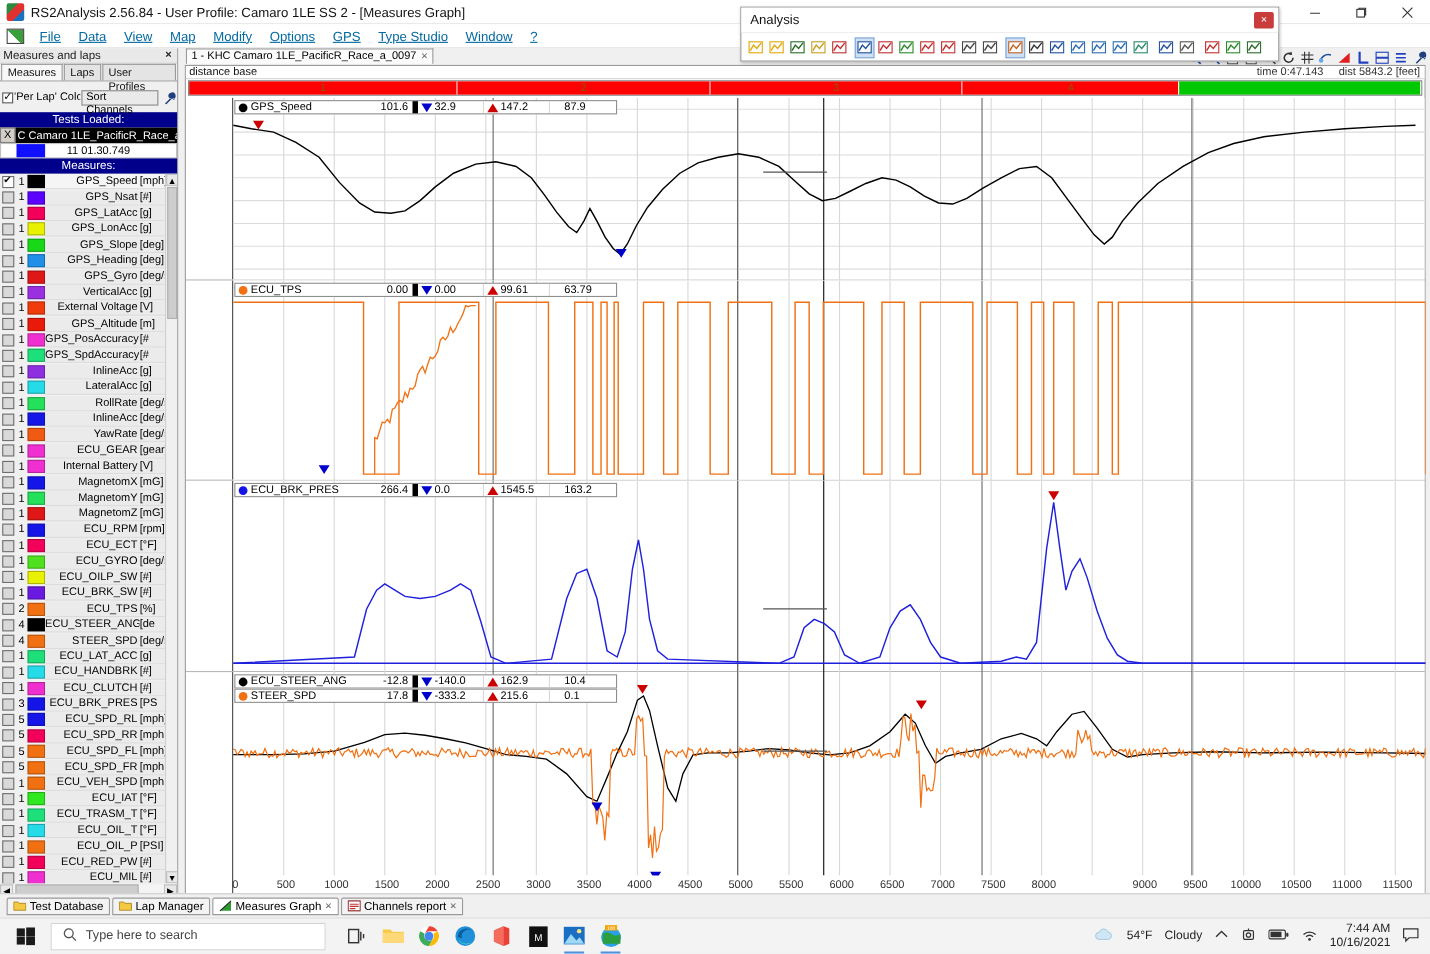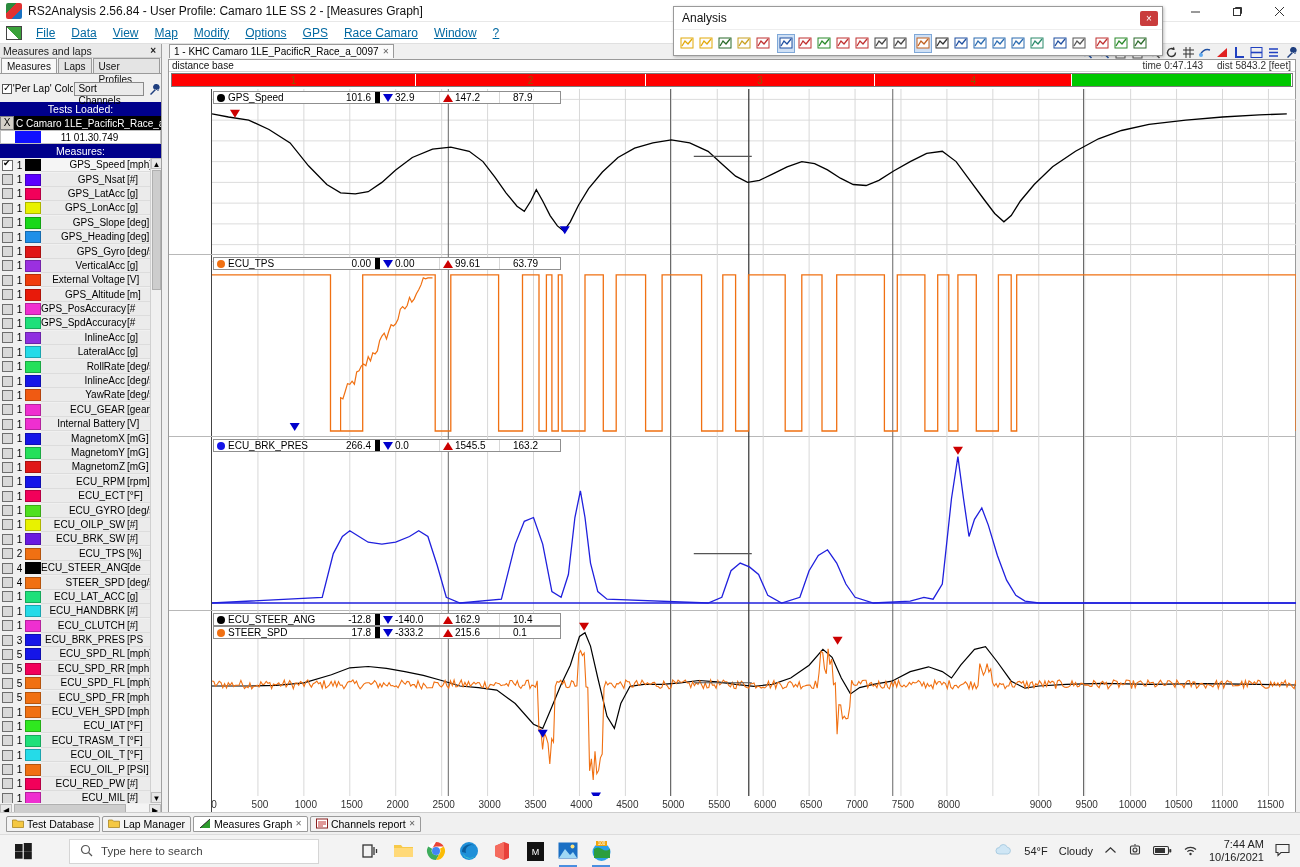--- a/index.html
+++ b/index.html
@@ -145,21 +145,21 @@
   .statusbar { position:absolute; left:0; top:812px; width:1300px; height:22px;
     background:#f0f0f0; display:flex; align-items:center; padding-left:6px; gap:2px;
     border-top:1px solid #cdcdcd;}
   .sbtab { display:flex; align-items:center; gap:3px; font-size:10.5px;
     border:1px solid #9a9a9a; background:#f3f3f3; padding:1px 5px; border-radius:2px 2px 0 0;}
   .sbtab.active { background:#ffffff; }
   .sbtab .ci { width:12px;height:11px; display:inline-block;}
 
   
   .taskbar { position:absolute; left:0; top:834px; width:1300px; height:33px; background:#f3f3f3;
-     display:flex; align-items:center; border-top:1px solid #dcdcdc;gap:23px;}
+     display:flex; align-items:center; border-top:1px solid #dcdcdc;}
   .tb-start { width:46px; height:33px; display:flex; align-items:center; justify-content:center;}
   .tb-search { width:250px; height:25px; background:#fff; border:1px solid #d5d5d5;
      display:flex; align-items:center; gap:8px; padding-left:10px; font-size:11.5px; color:#444;}
   .tb-icons { display:flex; align-items:center; gap:9px; margin-left:16px;}
   .tbicon { width:24px;height:24px; display:flex;align-items:center;justify-content:center;
      position:relative;}
   .tbicon.active:after { content:""; position:absolute; bottom:-4px; left:3px; width:18px;
      height:2px; background:#4a8fe0;}
   .tb-right { margin-left:auto; display:flex; align-items:center; gap:11px; padding-right:10px;
      font-size:11px; color:#222;}
@@ -196,21 +196,21 @@
 
   <div class="menubar">
     <div class="micon"></div>
     <div class="menuitem">File</div>
     <div class="menuitem">Data</div>
     <div class="menuitem">View</div>
     <div class="menuitem">Map</div>
     <div class="menuitem">Modify</div>
     <div class="menuitem">Options</div>
     <div class="menuitem">GPS</div>
-    <div class="menuitem">Race Camaro</div>
+    <div class="menuitem">Type Studio</div>
     <div class="menuitem">Window</div>
     <div class="menuitem">?</div>
   </div>
 
   <div class="leftpanel">
     <div class="lp-head">
       <span>Measures and laps</span>
       <span class="x">×</span>
     </div>
     <div class="lp-tabs">

